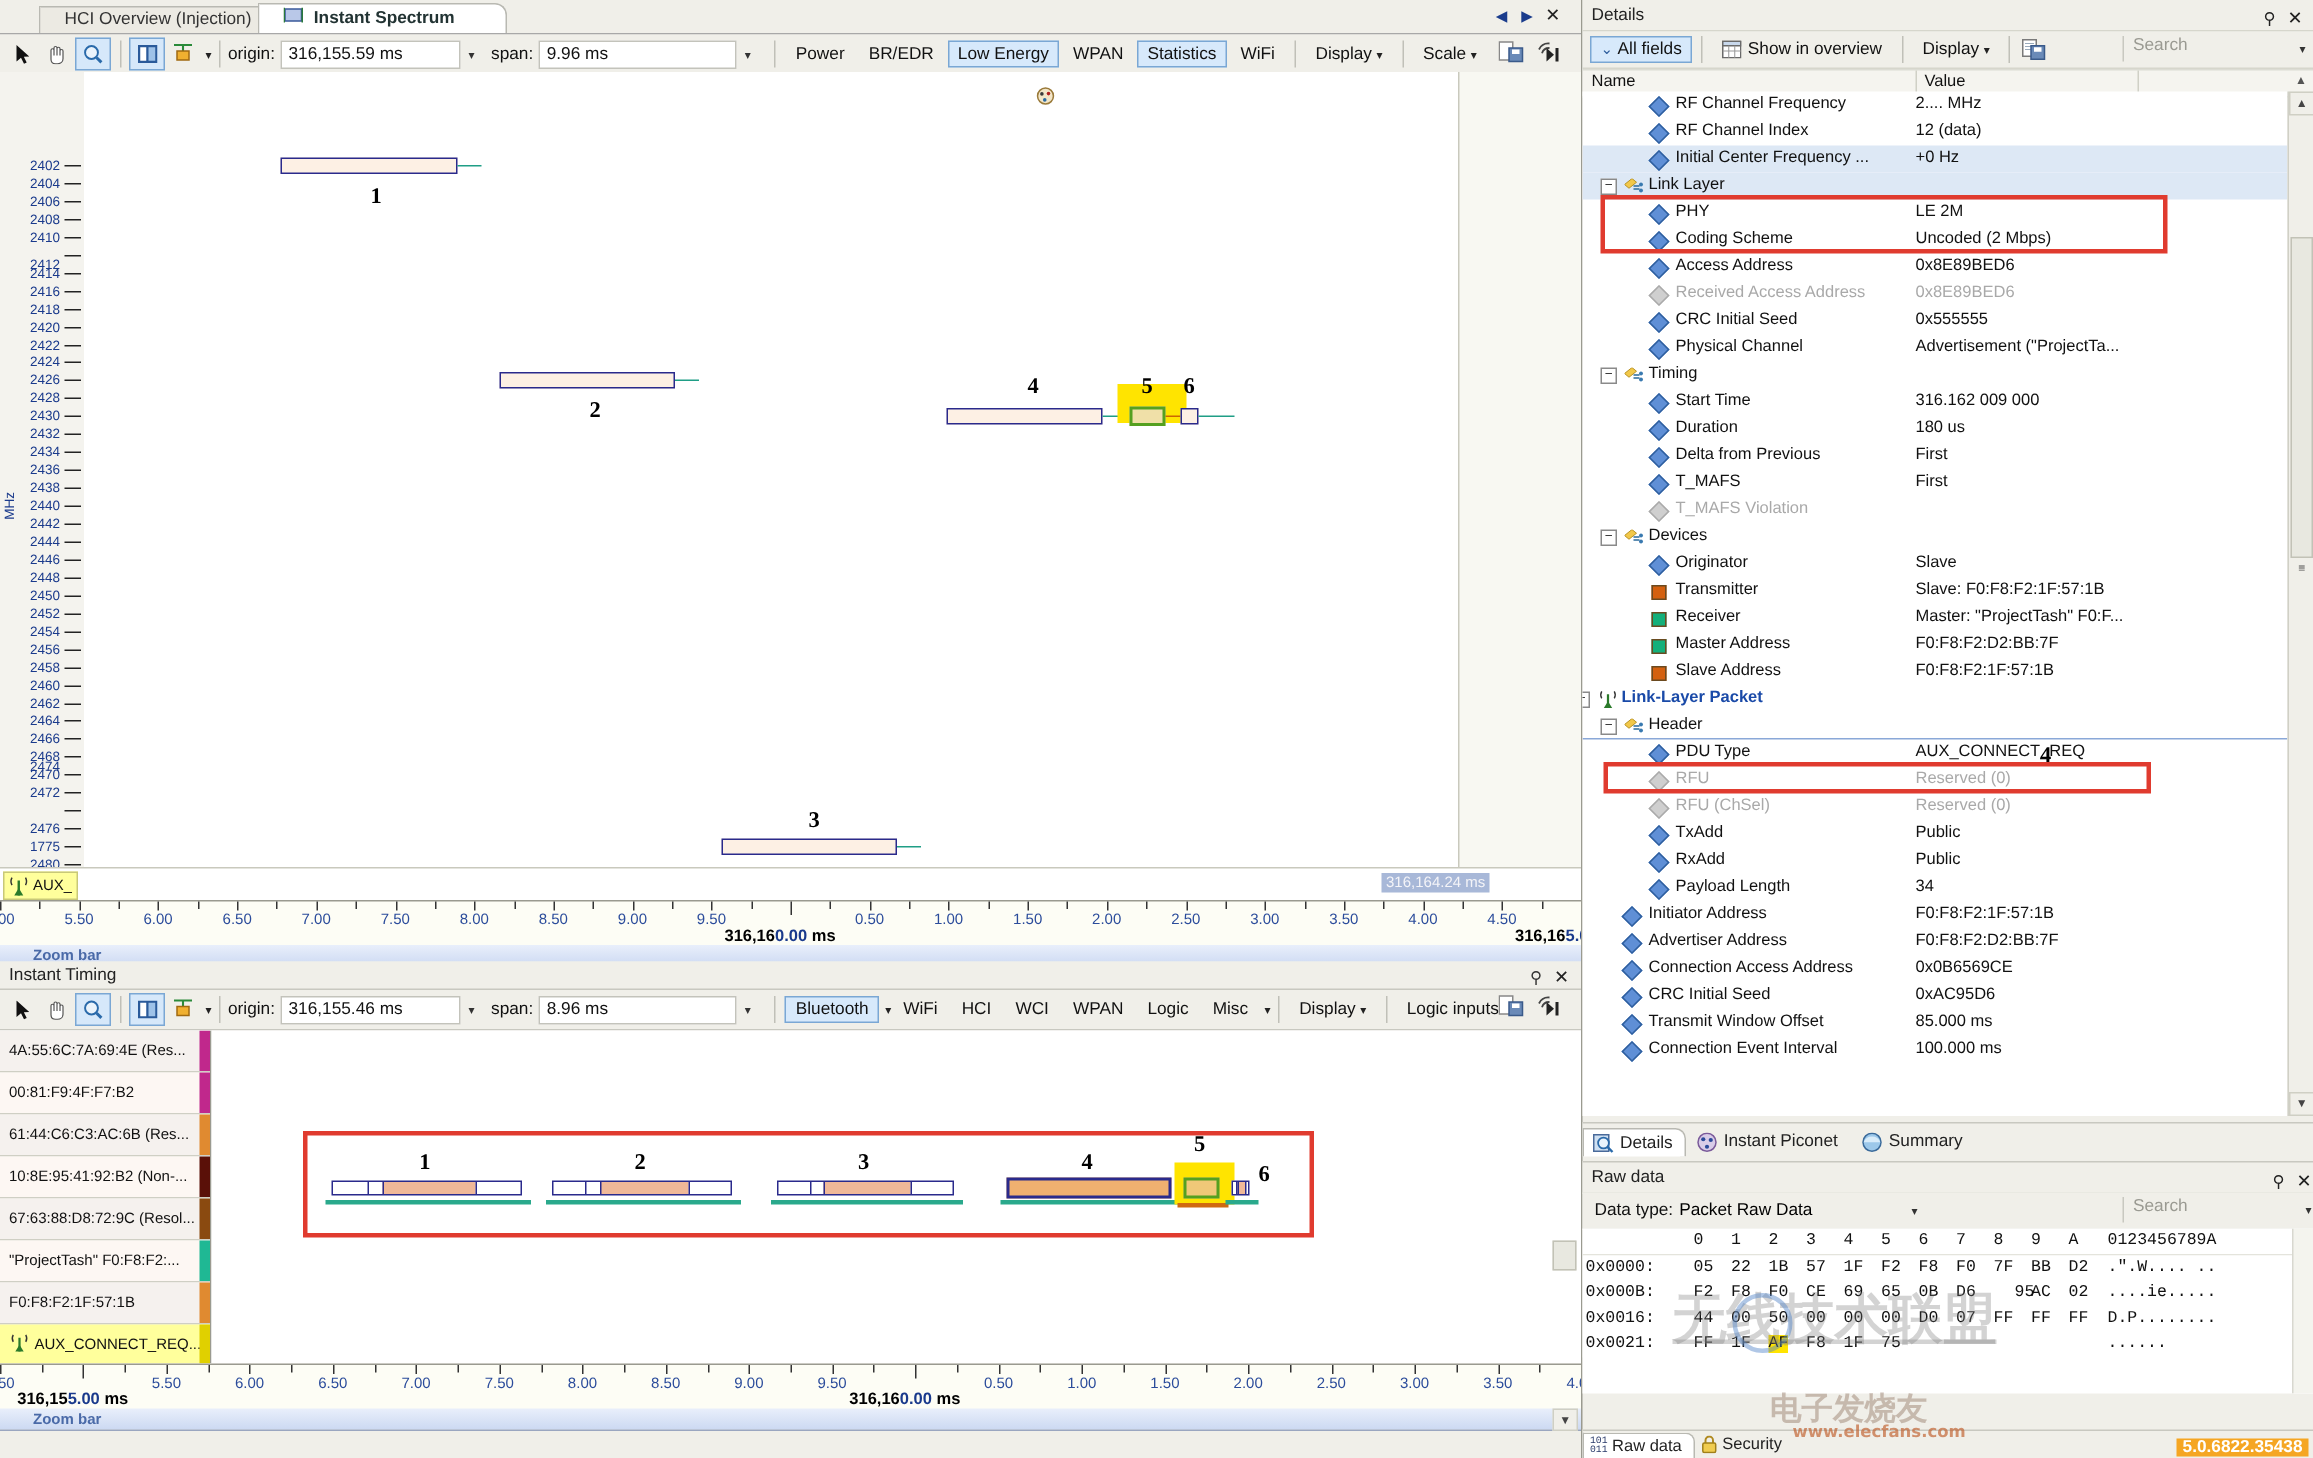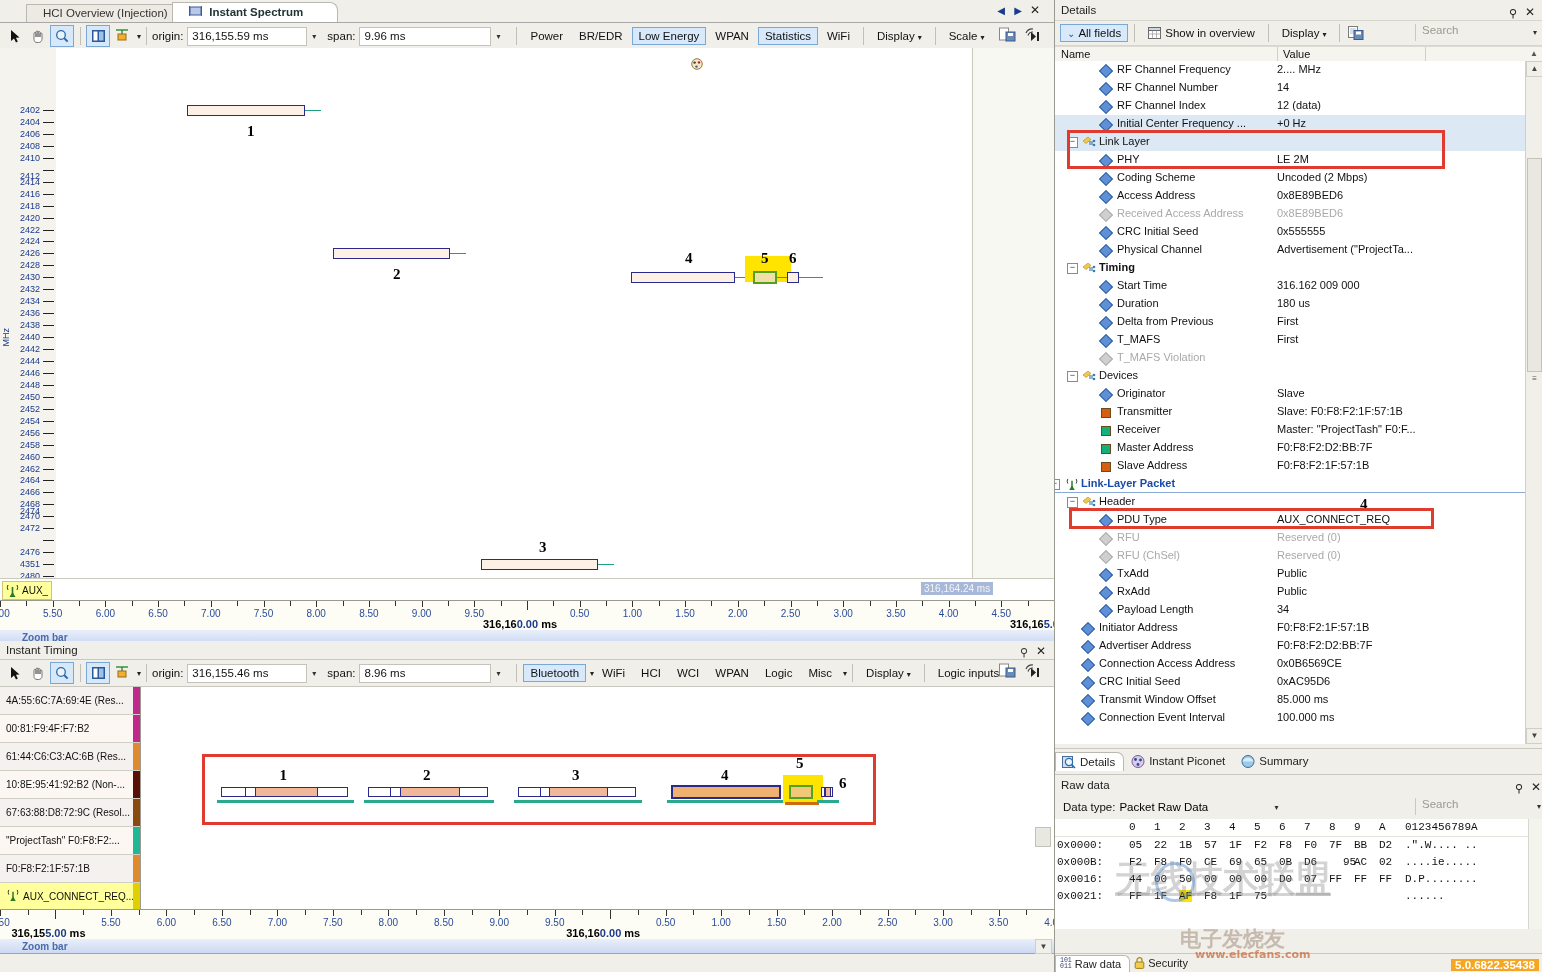--- a/index.html
+++ b/index.html
@@ -311,21 +311,21 @@
           <div class="freq-lab" style="top: 452.35px;">2468</div>
           <div class="freq-tick" style="top: 456.35px;"></div>
           <div class="freq-lab" style="top: 464.3px;">2470</div>
           <div class="freq-tick" style="top: 468.3px;"></div>
           <div class="freq-lab" style="top: 476.25px;">2472</div>
           <div class="freq-tick" style="top: 480.25px;"></div>
           <div class="freq-lab" style="top: 459px;">2474</div>
           <div class="freq-tick" style="top: 492.2px;"></div>
           <div class="freq-lab" style="top: 500.15px;">2476</div>
           <div class="freq-tick" style="top: 504.15px;"></div>
-          <div class="freq-lab" style="top: 512.1px;">4351</div>
+          <div class="freq-lab" style="top: 512.1px;">1775</div>
           <div class="freq-tick" style="top: 516.1px;"></div>
           <div class="freq-lab" style="top: 524.05px;">2480</div>
           <div class="freq-tick" style="top: 528.05px;"></div>
         </div>
       <div class="plot">
         <div class="plot-inner" id="plot-inner">
           <div class="rightpane"></div>
           <div class="cursor-dot" style="left:634px;top:10px;">
             <svg width="14" height="12" viewBox="0 0 14 12">
                 <circle cx="7" cy="6" r="5.3" fill="#f3e6c8" stroke="#9a7a3a"></circle>
@@ -720,25 +720,20 @@
 
     <div class="tree" id="tree" style="top:61px;height:683px;">
       <div class="numlbl" style="left:305px;top:435px;">4</div>
     <div class="trow" style="top: 0px; overflow: hidden;">
           <div class="ic-diamond" style="left: 46px;"></div>
           <div class="nm" style="left: 62px;">RF Channel Frequency</div>
           <div class="vl">2.... MHz</div>
         </div>
         <div class="trow" style="top: 0px;">
           <div class="ic-diamond" style="left: 46px;"></div>
-          <div class="nm" style="left: 62px;">RF Channel Number</div>
-          <div class="vl">14</div>
-        </div>
-        <div class="trow" style="top: 0px;">
-          <div class="ic-diamond" style="left: 46px;"></div>
           <div class="nm" style="left: 62px;">RF Channel Index</div>
           <div class="vl">12 (data)</div>
         </div>
         <div class="trow" style="top: 0px; background: rgb(221, 232, 245);">
           <div class="ic-diamond" style="left: 46px;"></div>
           <div class="nm" style="left: 62px;">Initial Center Frequency ...</div>
           <div class="vl">+0 Hz</div>
         </div>
         <div class="trow" style="top: 0px; background: rgb(221, 232, 245);">
           <div class="exp" style="left: 12px;">−</div>
@@ -782,21 +777,21 @@
           <div class="vl">Advertisement ("ProjectTa...</div>
         </div>
         <div class="trow" style="top: 0px;">
           <div class="exp" style="left: 12px;">−</div>
           <div class="ic-fold" style="left: 28px;"><svg width="13" height="11" viewBox="0 0 13 11">
               <path d="M0 4 L5 0 L8 2.5 L3 6.5 Z" fill="#f2c84a" stroke="#b08a1a" stroke-width=".6"></path>
               <path d="M6 5 L10 5 M6 7 L10 7" stroke="#2a6a9a" stroke-width="1"></path>
               <circle cx="11" cy="4" r="1.3" fill="#3a7ab0"></circle>
               <circle cx="11" cy="8" r="1.3" fill="#3a7ab0"></circle>
             </svg></div>
-          <div class="nm" style="left: 44px; font-weight: bold;">Timing</div>
+          <div class="nm" style="left: 44px;">Timing</div>
           <div class="vl"></div>
         </div>
         <div class="trow" style="top: 0px;">
           <div class="ic-diamond" style="left: 46px;"></div>
           <div class="nm" style="left: 62px;">Start Time</div>
           <div class="vl">316.162 009 000</div>
         </div>
         <div class="trow" style="top: 0px;">
           <div class="ic-diamond" style="left: 46px;"></div>
           <div class="nm" style="left: 62px;">Duration</div>

